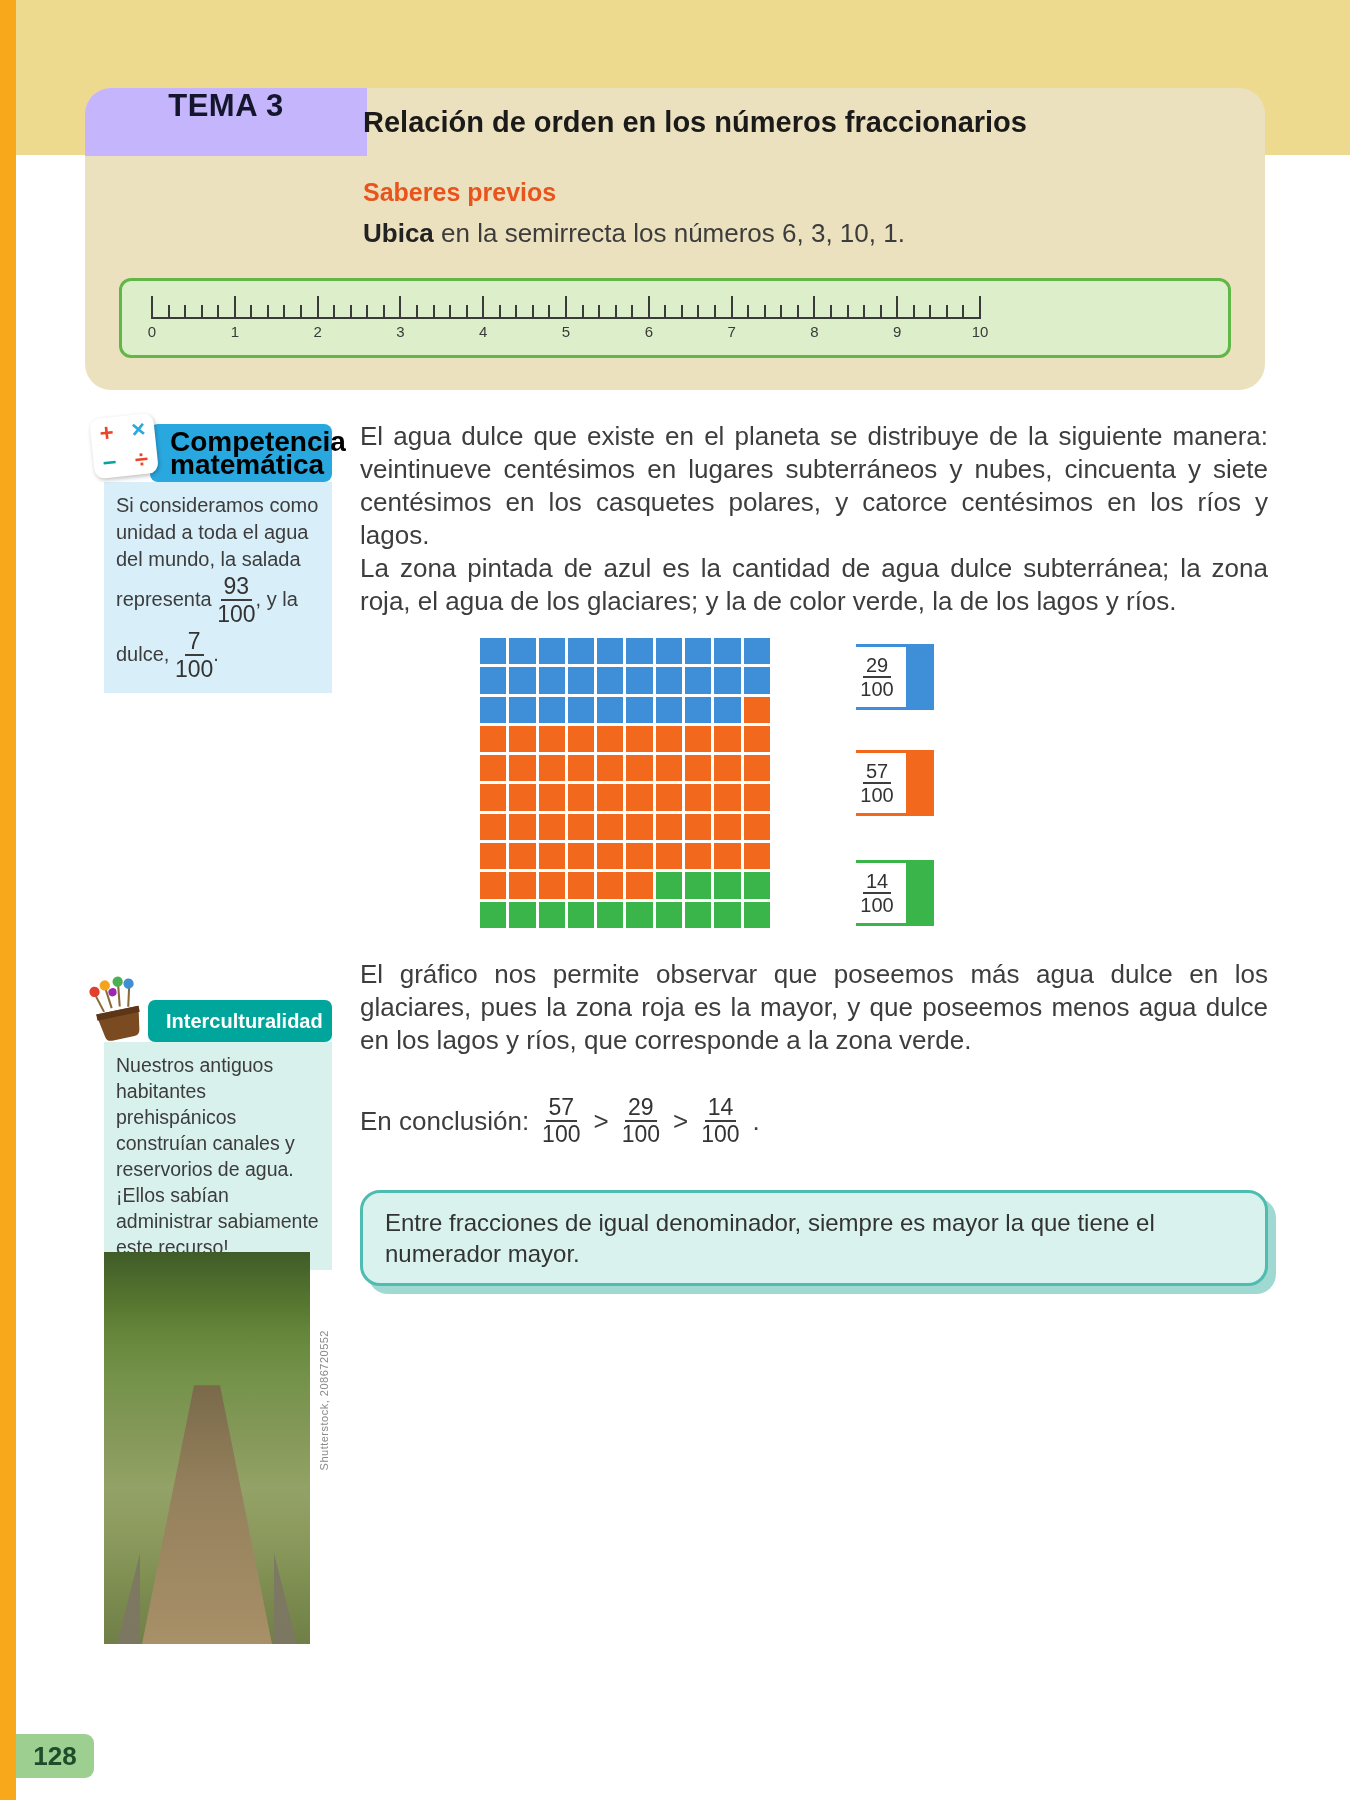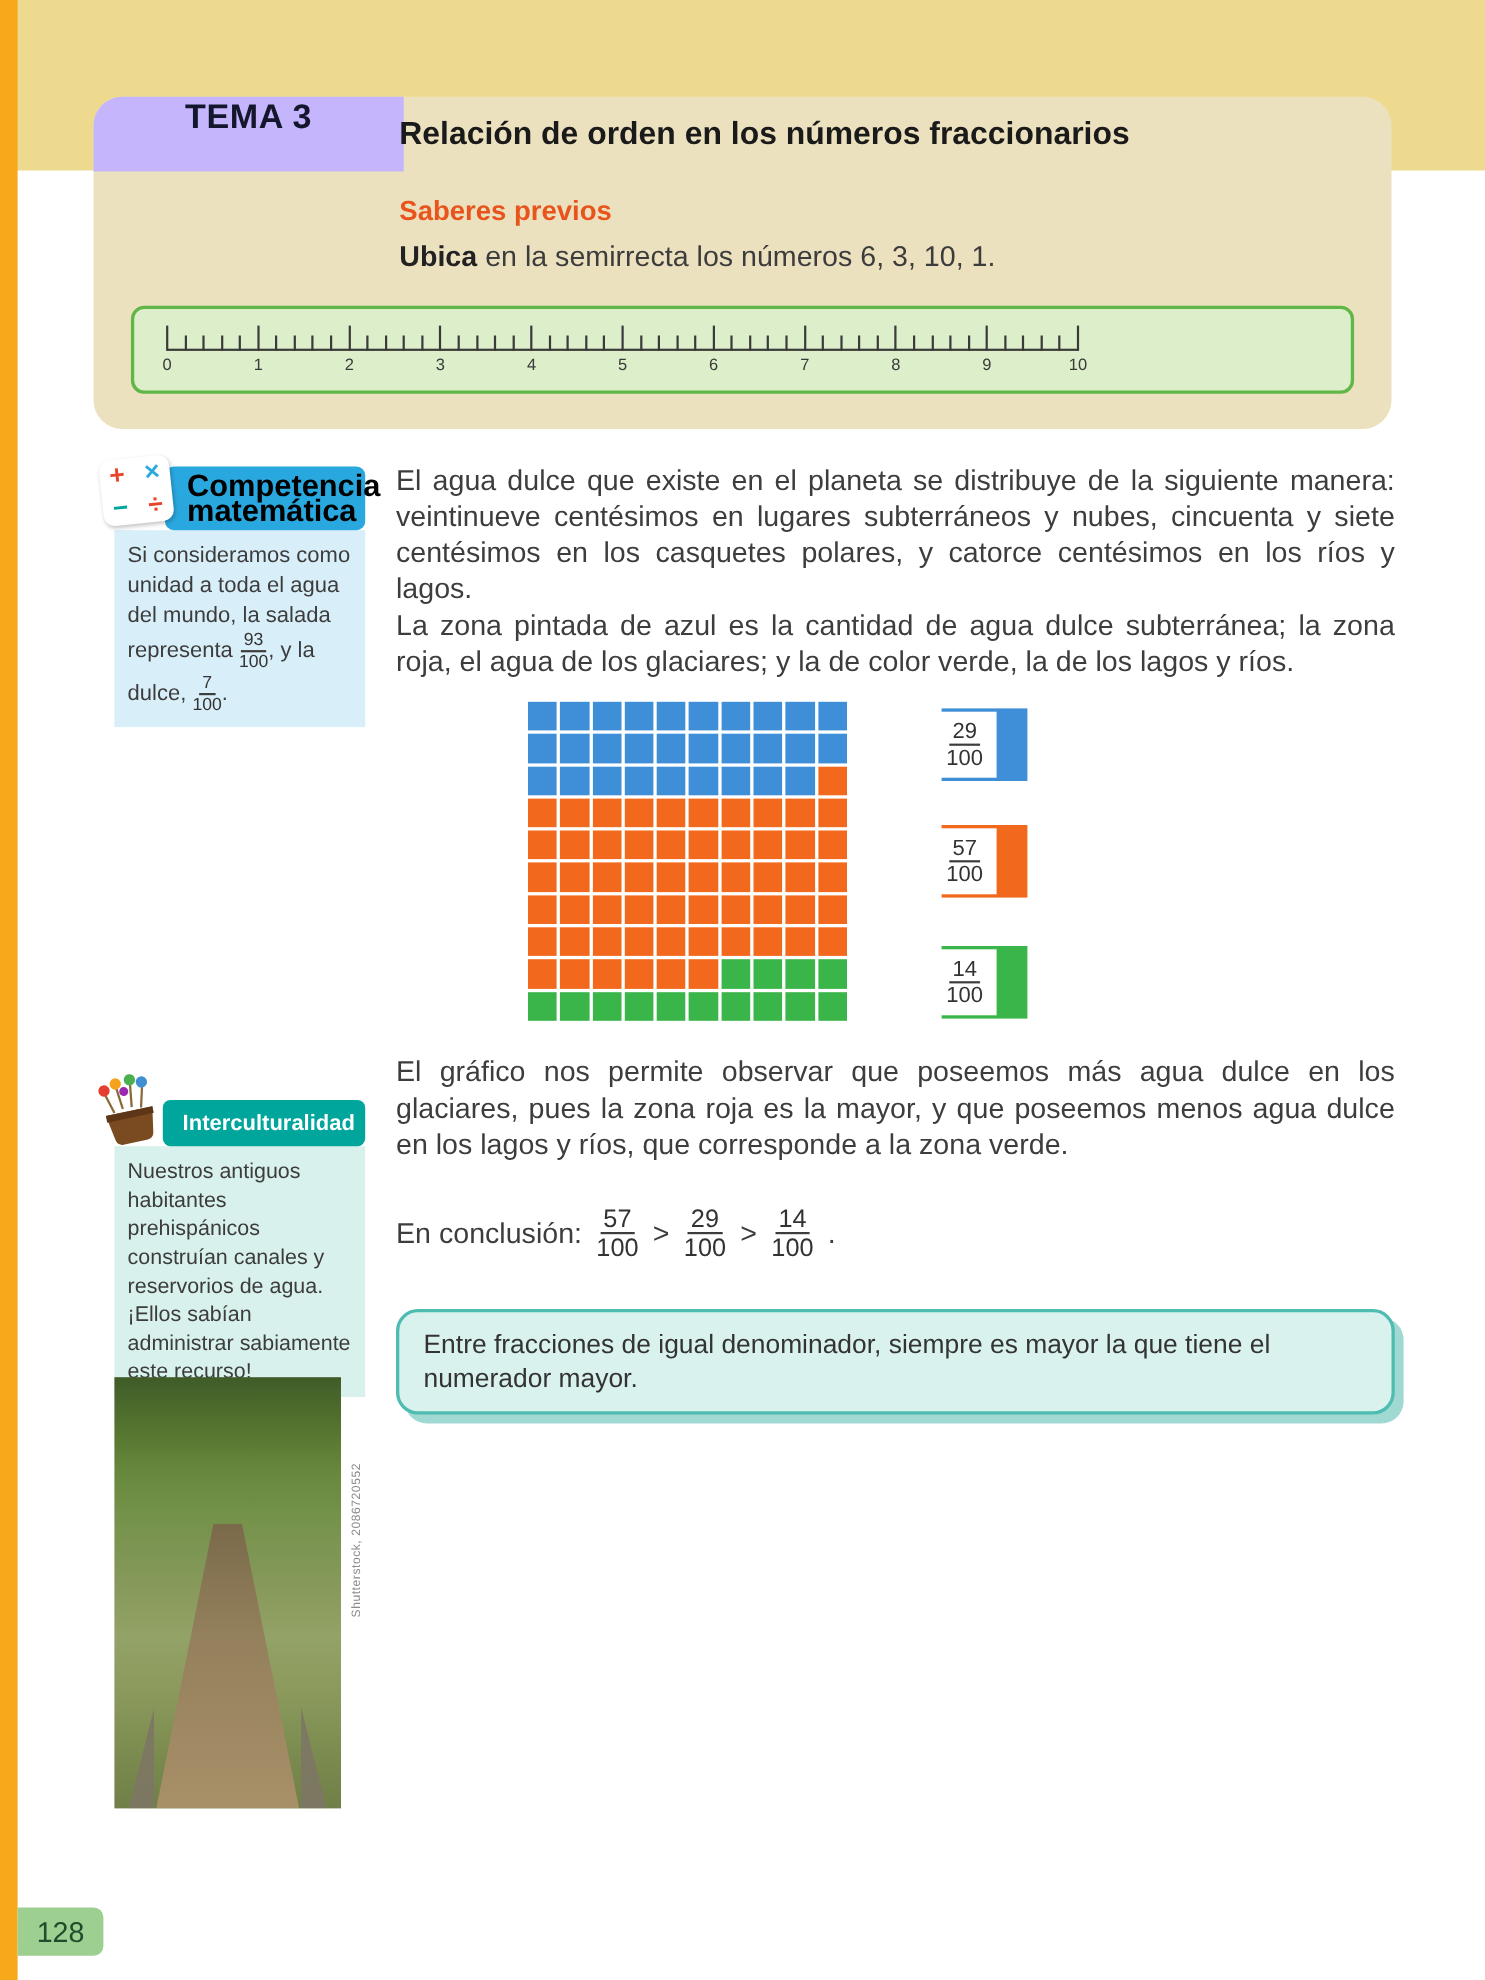--- a/index.html
+++ b/index.html
@@ -57,29 +57,29 @@
 
   .grid-block{position:relative;width:908px;height:292px;margin-top:20px}
   .hundred-grid{position:absolute;left:120px;top:0;width:290px;height:290px;display:grid;grid-template-columns:repeat(10,1fr);grid-template-rows:repeat(10,1fr);gap:3px}
   .hundred-grid .cell{width:100%;height:100%}
   .frac-label{position:absolute;left:496px;width:78px;height:66px}
   .frac-label .frac-white{position:absolute;left:-8px;top:3px;width:58px;height:60px;background:#fff;display:flex;align-items:center;justify-content:center}
   .fl-0{top:6px}.fl-1{top:112px}.fl-2{top:222px}
 
   .frac{display:inline-flex;flex-direction:column;align-items:center;vertical-align:middle;line-height:1.1;font-size:20px;color:#333}
   .frac .fnum{border-bottom:2px solid #3d3d3d;padding:0 3px}
-  .frac.small{font-size:16px;line-height:1.15}
+  .frac.small{font-size:23px;line-height:1.15}
   .frac.big{font-size:23px}
 
   .conclusion{display:flex;align-items:center;gap:13px;margin-top:38px;font-size:26px;color:#3d3d3d}
   .conclusion .gt{font-size:26px}
 
   .rule-box{margin-top:42px;width:908px;background:#d9f2ee;border:3px solid #4fbcb1;border-radius:20px;padding:14px 22px;box-shadow:8px 8px 0 #9fd9d1;font-size:24px;line-height:31px;color:#333}
 
-  .page-num{position:absolute;left:16px;top:1734px;width:78px;height:44px;background:#9ccf90;border-radius:0 9px 9px 0;display:flex;align-items:center;justify-content:center;font-weight:normal;font-size:26px;color:#1d4d2b;z-index:7}
+  .page-num{position:absolute;left:16px;top:1734px;width:78px;height:44px;background:#9ccf90;border-radius:0 9px 9px 0;display:flex;align-items:center;justify-content:center;font-weight:bold;font-size:26px;color:#1d4d2b;z-index:7}
 </style>
 </head>
 <body>
 
 <div class="top-band"></div>
 <div class="left-strip"></div>
 
 <div class="header-card">
   <div class="tema-box">
     <span>TEMA 3</span>

